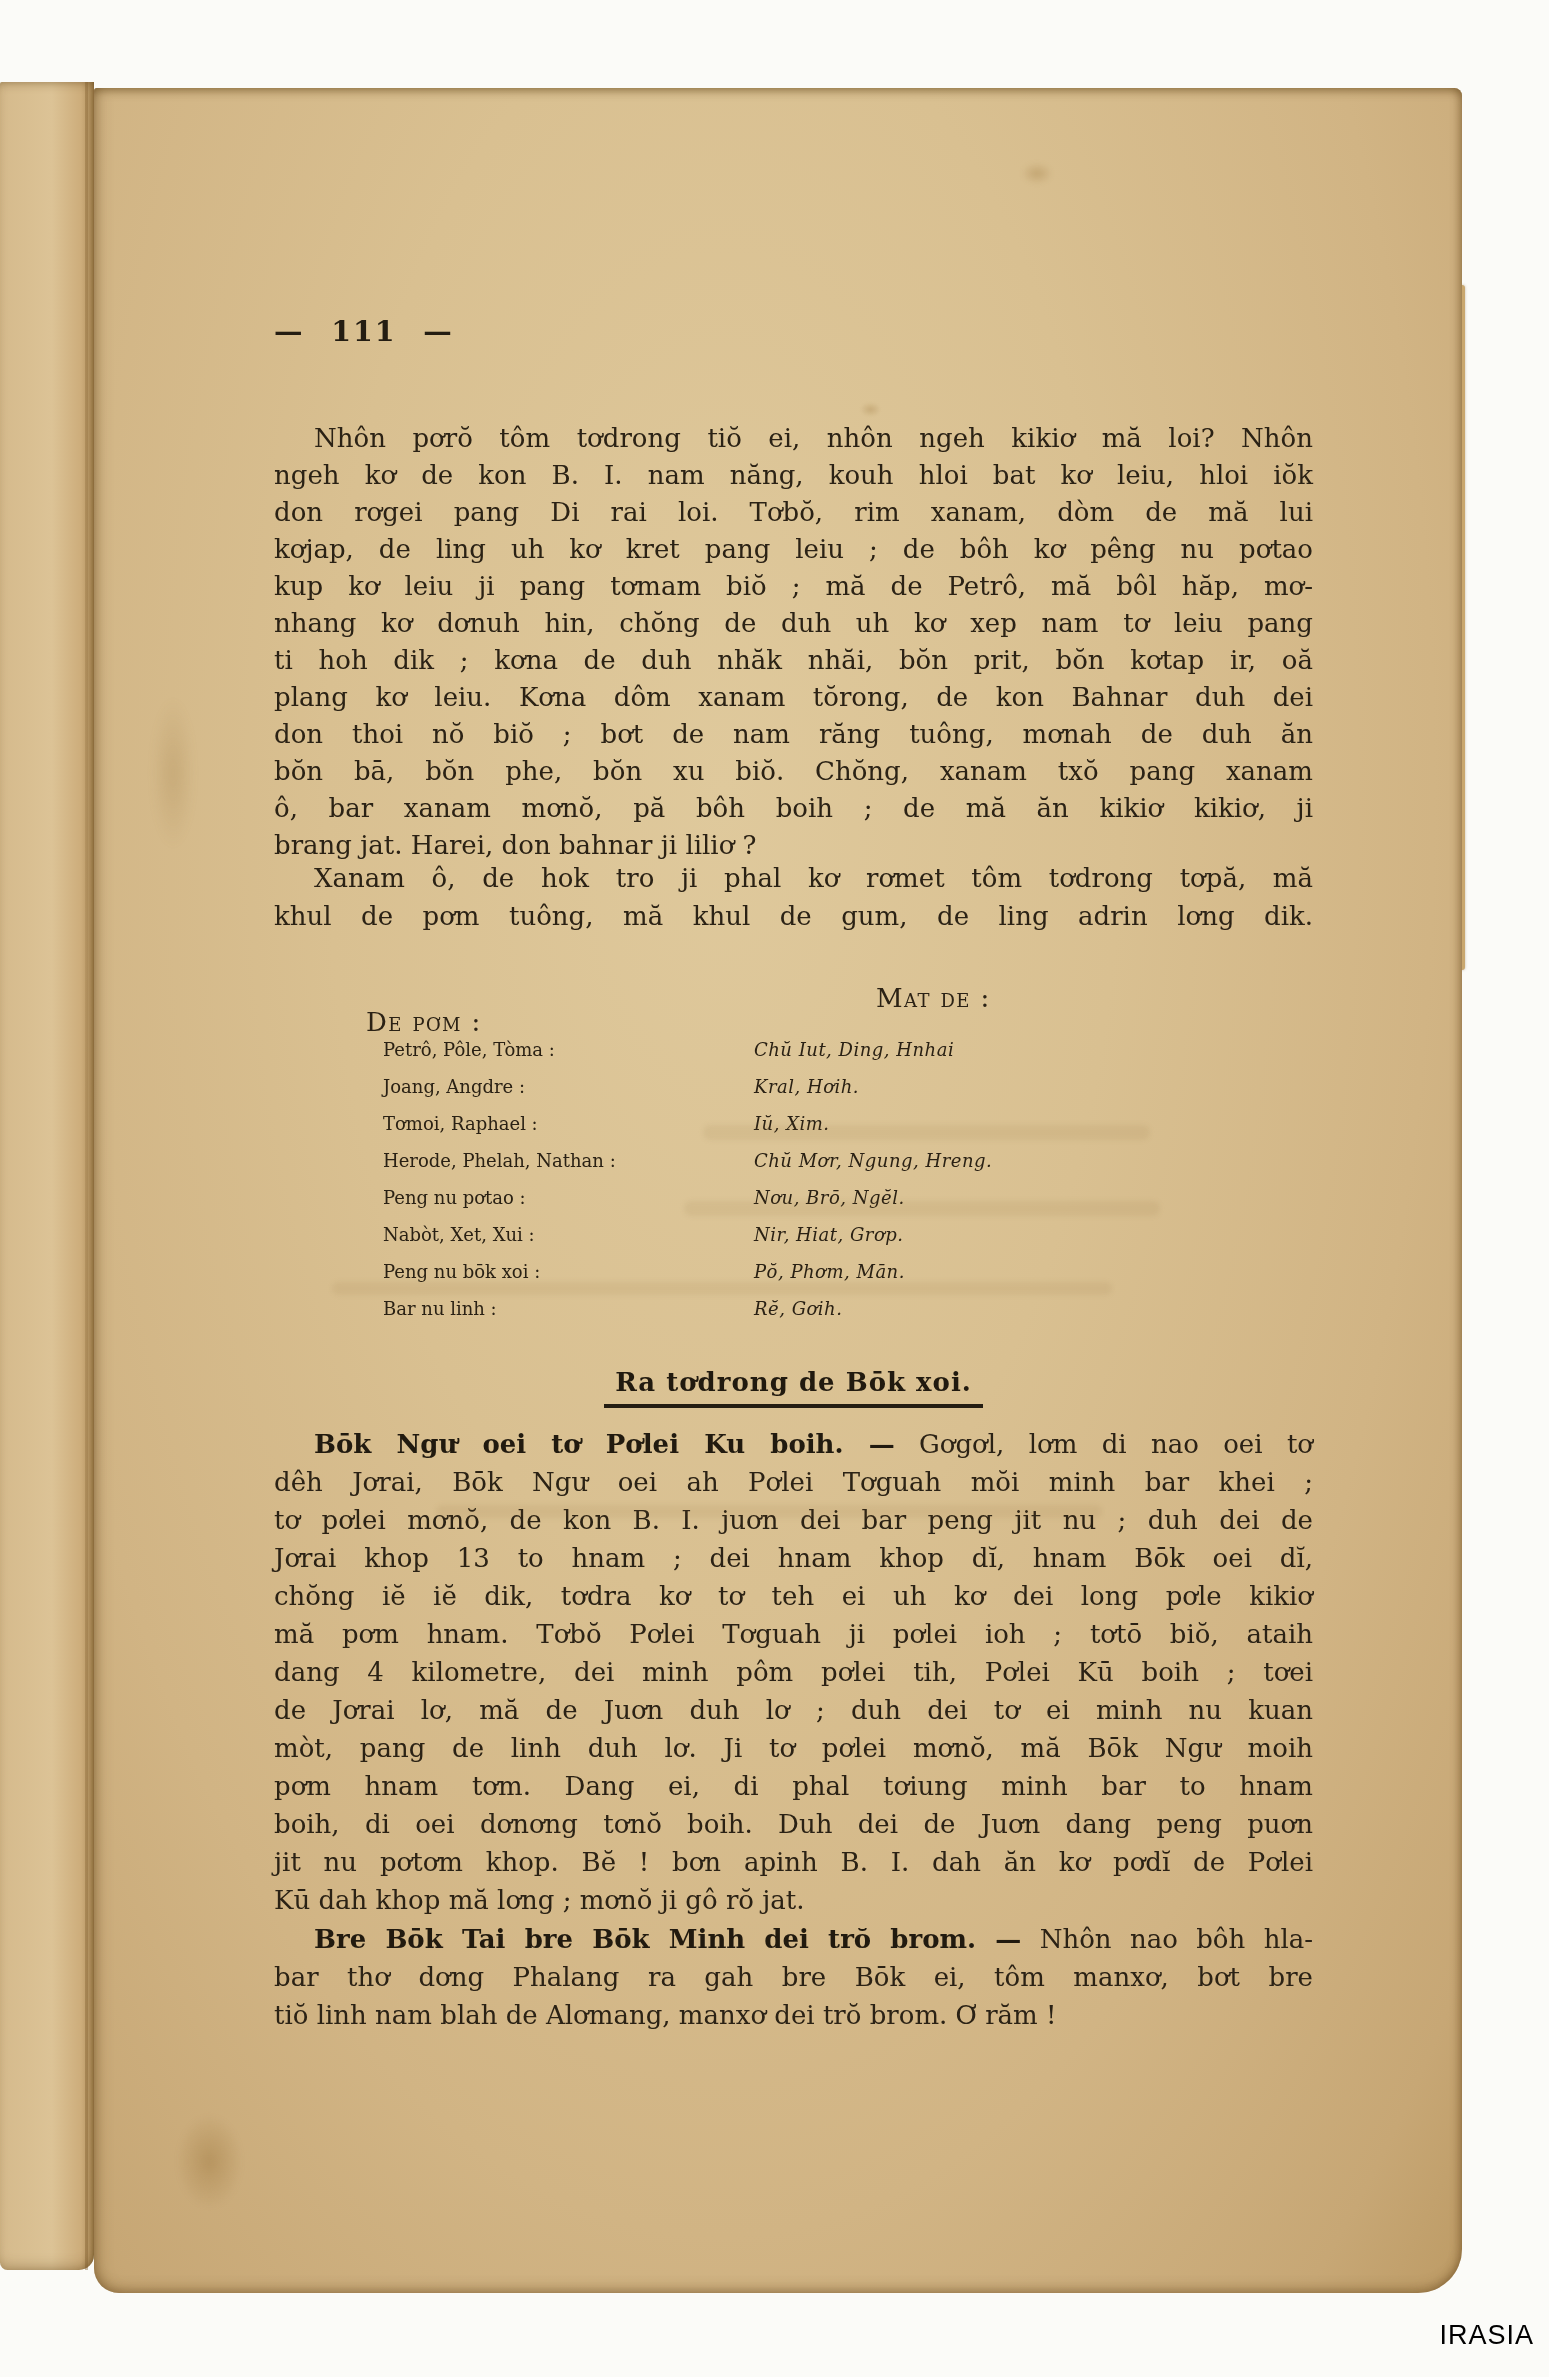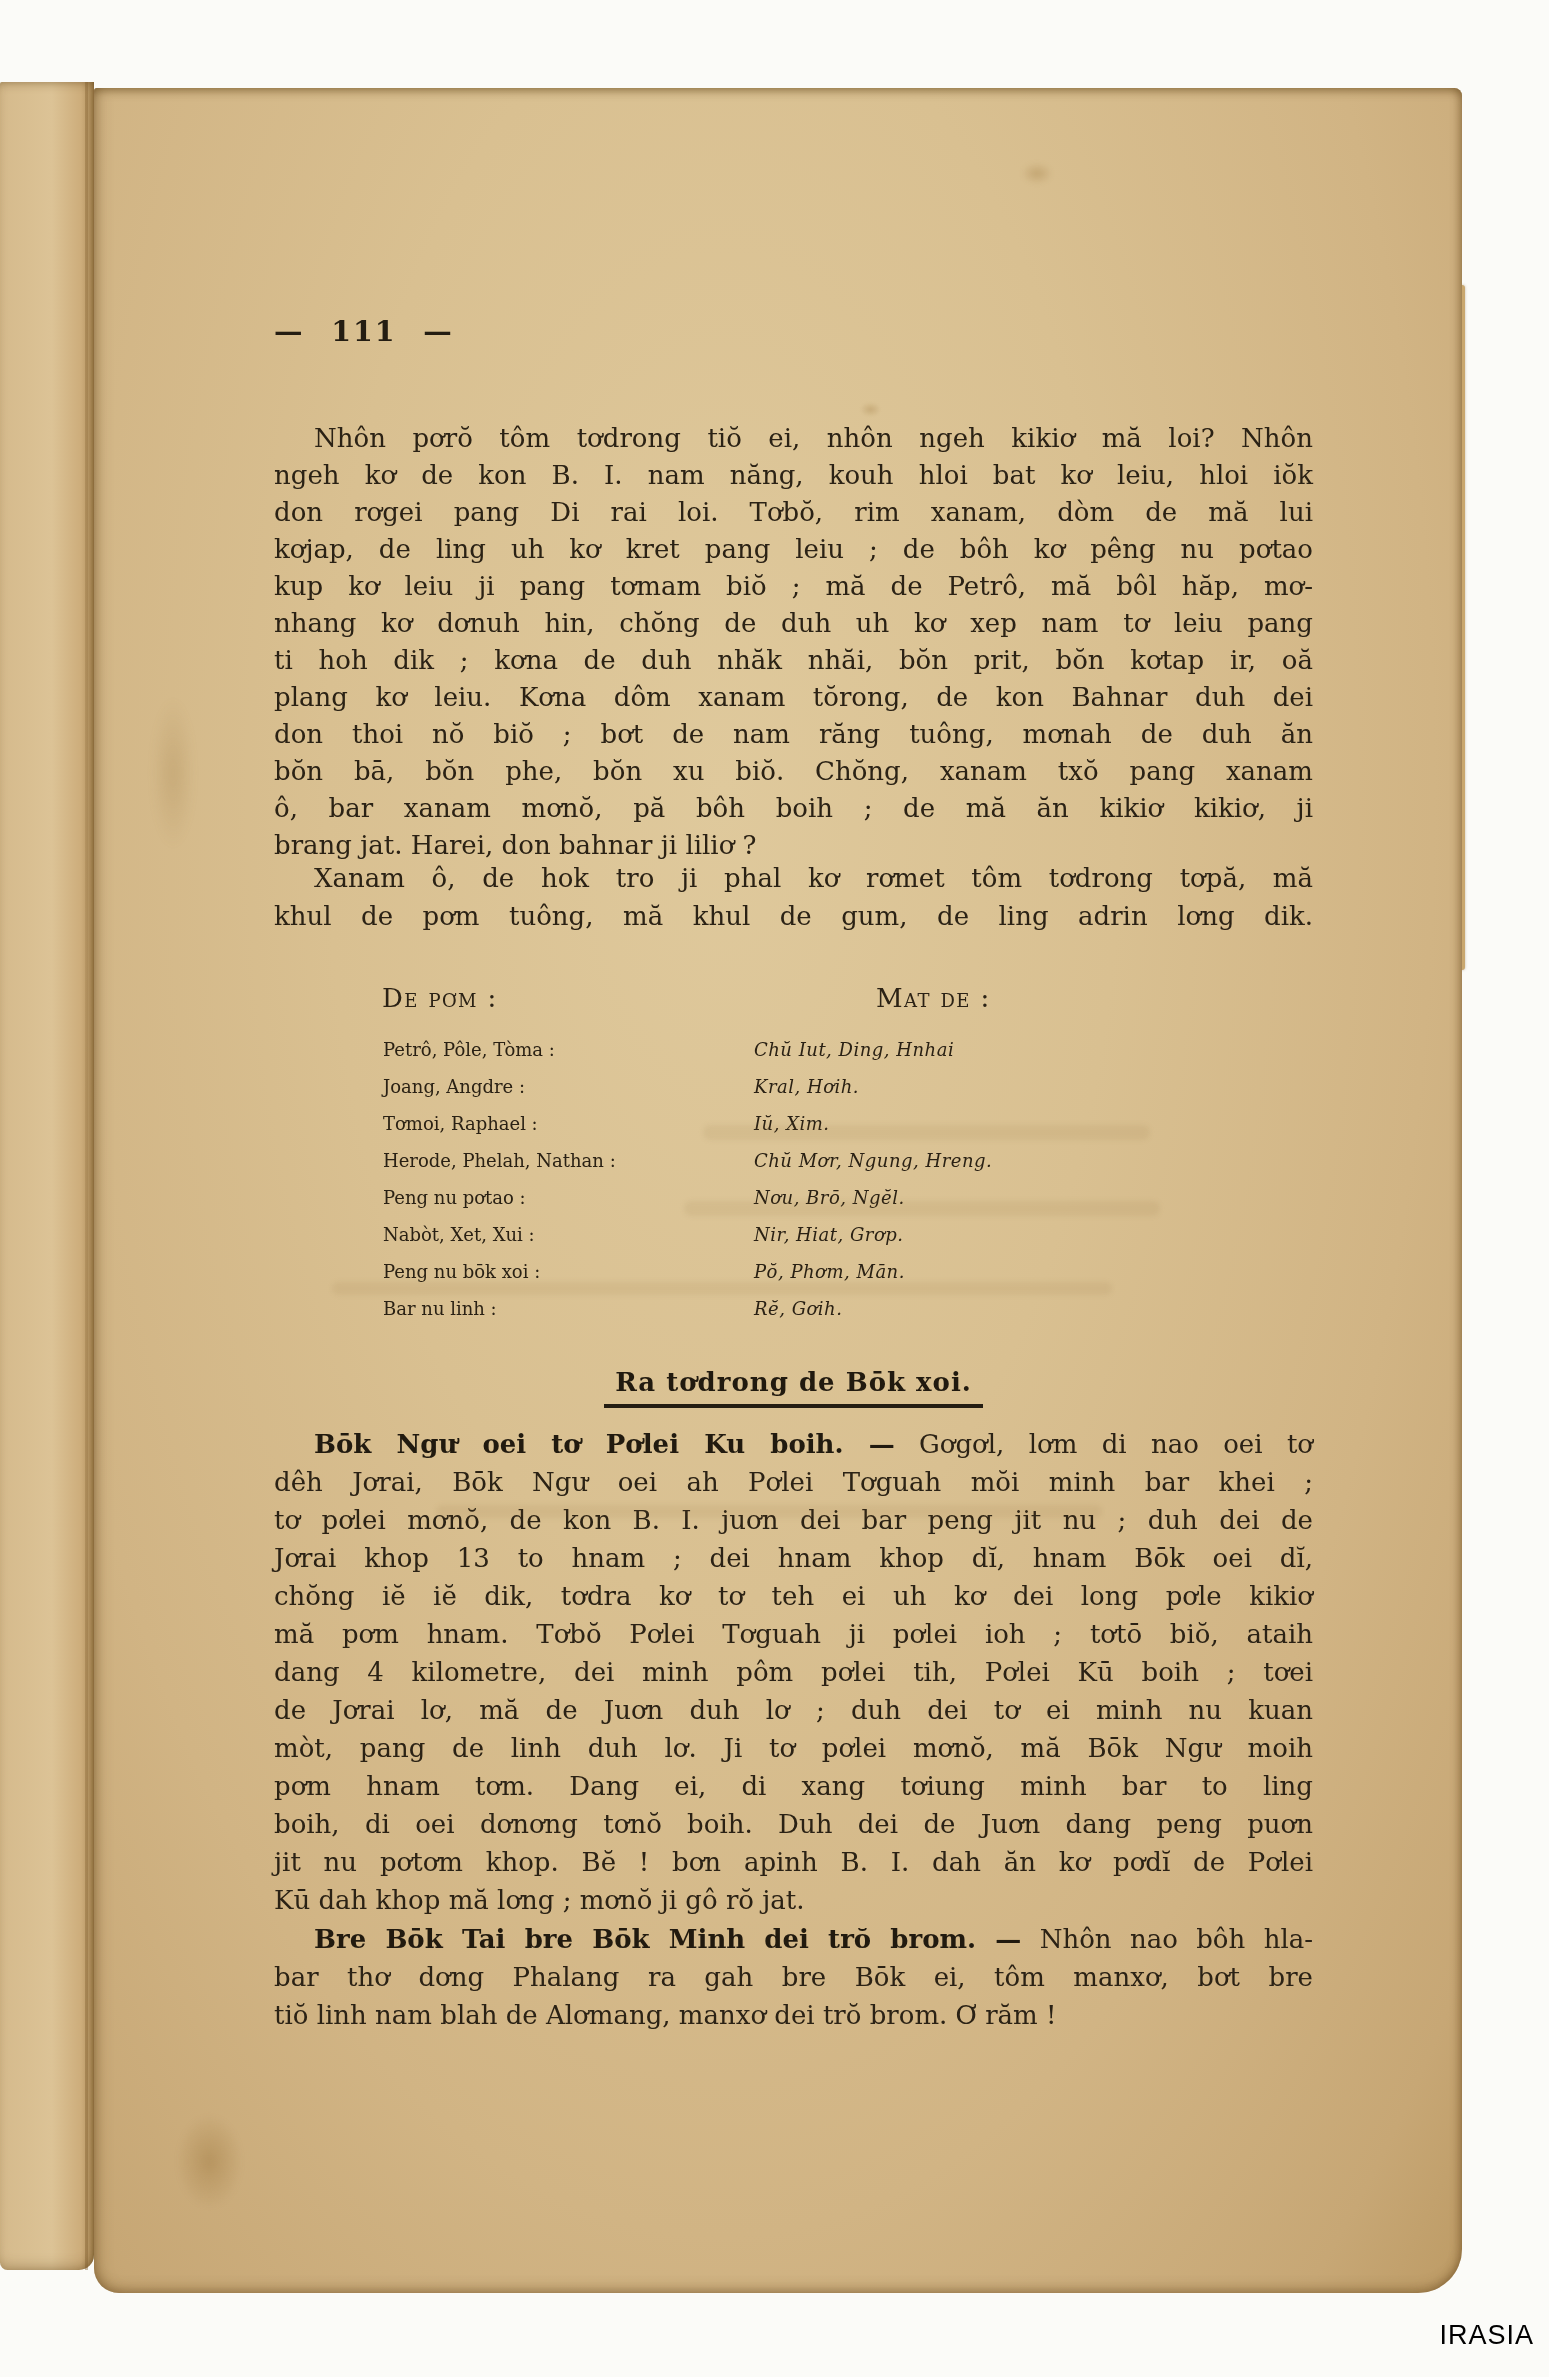--- a/index.html
+++ b/index.html
@@ -51,21 +51,21 @@
   .line { line-height:37px; text-align:justify; text-align-last:justify; }
   .para.lh40 .line { line-height:38px; }
   .line.last { text-align-last:left; }
   .line.indent { text-indent:40px; }
   .lead { font-weight:bold; color:#211a0f;margin-top:16px; }
 
   .thead {
     position:absolute; left:180px; top:895px; width:1039px;
     font-variant:small-caps; letter-spacing:1.4px; font-size:26px; color:#2b2215;
   }
-  .thead .h-left  { position:absolute; left:108px; }
+  .thead .h-left  { position:absolute; left:92px;margin-top:24px; }
   .thead .h-right { position:absolute; left:602px; }
 
   .vtable { position:absolute; left:180px; top:943px; width:1039px; font-size:18px; color:#2a2114; }
   .trow { display:flex; line-height:37px; }
   .tleft  { margin-left:109px; width:371px; }
   .tright { font-style:italic; letter-spacing:0.5px; }
 
   .section-heading {
     position:absolute; left:180px; top:1279px; width:1039px;
     text-align:center;
@@ -174,21 +174,21 @@
   <div class="para lh40" style="top:1337px">
     <div class="line indent"><b class="lead">Bōk Ngư oei tơ Pơlei Ku boih. —</b><span> Gơgơl, lơm di nao oei tơ</span></div>
     <div class="line">dêh Jơrai, Bōk Ngư oei ah Pơlei Tơguah mŏi minh bar khei ;</div>
     <div class="line">tơ pơlei mơnŏ, de kon B. I. juơn dei bar peng jit nu ; duh dei de</div>
     <div class="line">Jơrai khop 13 to hnam ; dei hnam khop dĭ, hnam Bōk oei dĭ,</div>
     <div class="line">chŏng iĕ iĕ dik, tơdra kơ tơ teh ei uh kơ dei long pơle kikiơ</div>
     <div class="line">mă pơm hnam. Tơbŏ Pơlei Tơguah ji pơlei ioh ; tơtō biŏ, ataih</div>
     <div class="line">dang 4 kilometre, dei minh pôm pơlei tih, Pơlei Kū boih ; tơei</div>
     <div class="line">de Jơrai lơ, mă de Juơn duh lơ ; duh dei tơ ei minh nu kuan</div>
     <div class="line">mòt, pang de linh duh lơ. Ji tơ pơlei mơnŏ, mă Bōk Ngư moih</div>
-    <div class="line">pơm hnam tơm. Dang ei, di xang tơiung minh bar to ling</div>
+    <div class="line">pơm hnam tơm. Dang ei, di phal tơiung minh bar to hnam</div>
     <div class="line">boih, di oei dơnơng tơnŏ boih. Duh dei de Juơn dang peng puơn</div>
     <div class="line">jit nu pơtơm khop. Bĕ ! bơn apinh B. I. dah ăn kơ pơdĭ de Pơlei</div>
     <div class="line last">Kū dah khop mă lơng ; mơnŏ ji gô rŏ jat.</div>
   </div>
 
   <div class="para lh40" style="top:1832px">
     <div class="line indent"><b class="lead">Bre Bōk Tai bre Bōk Minh dei trŏ brom. —</b><span> Nhôn nao bôh hla-</span></div>
     <div class="line">bar thơ dơng Phalang ra gah bre Bōk ei, tôm manxơ, bơt bre</div>
     <div class="line last">tiŏ linh nam blah de Alơmang, manxơ dei trŏ brom. Ơ răm !</div>
   </div>

